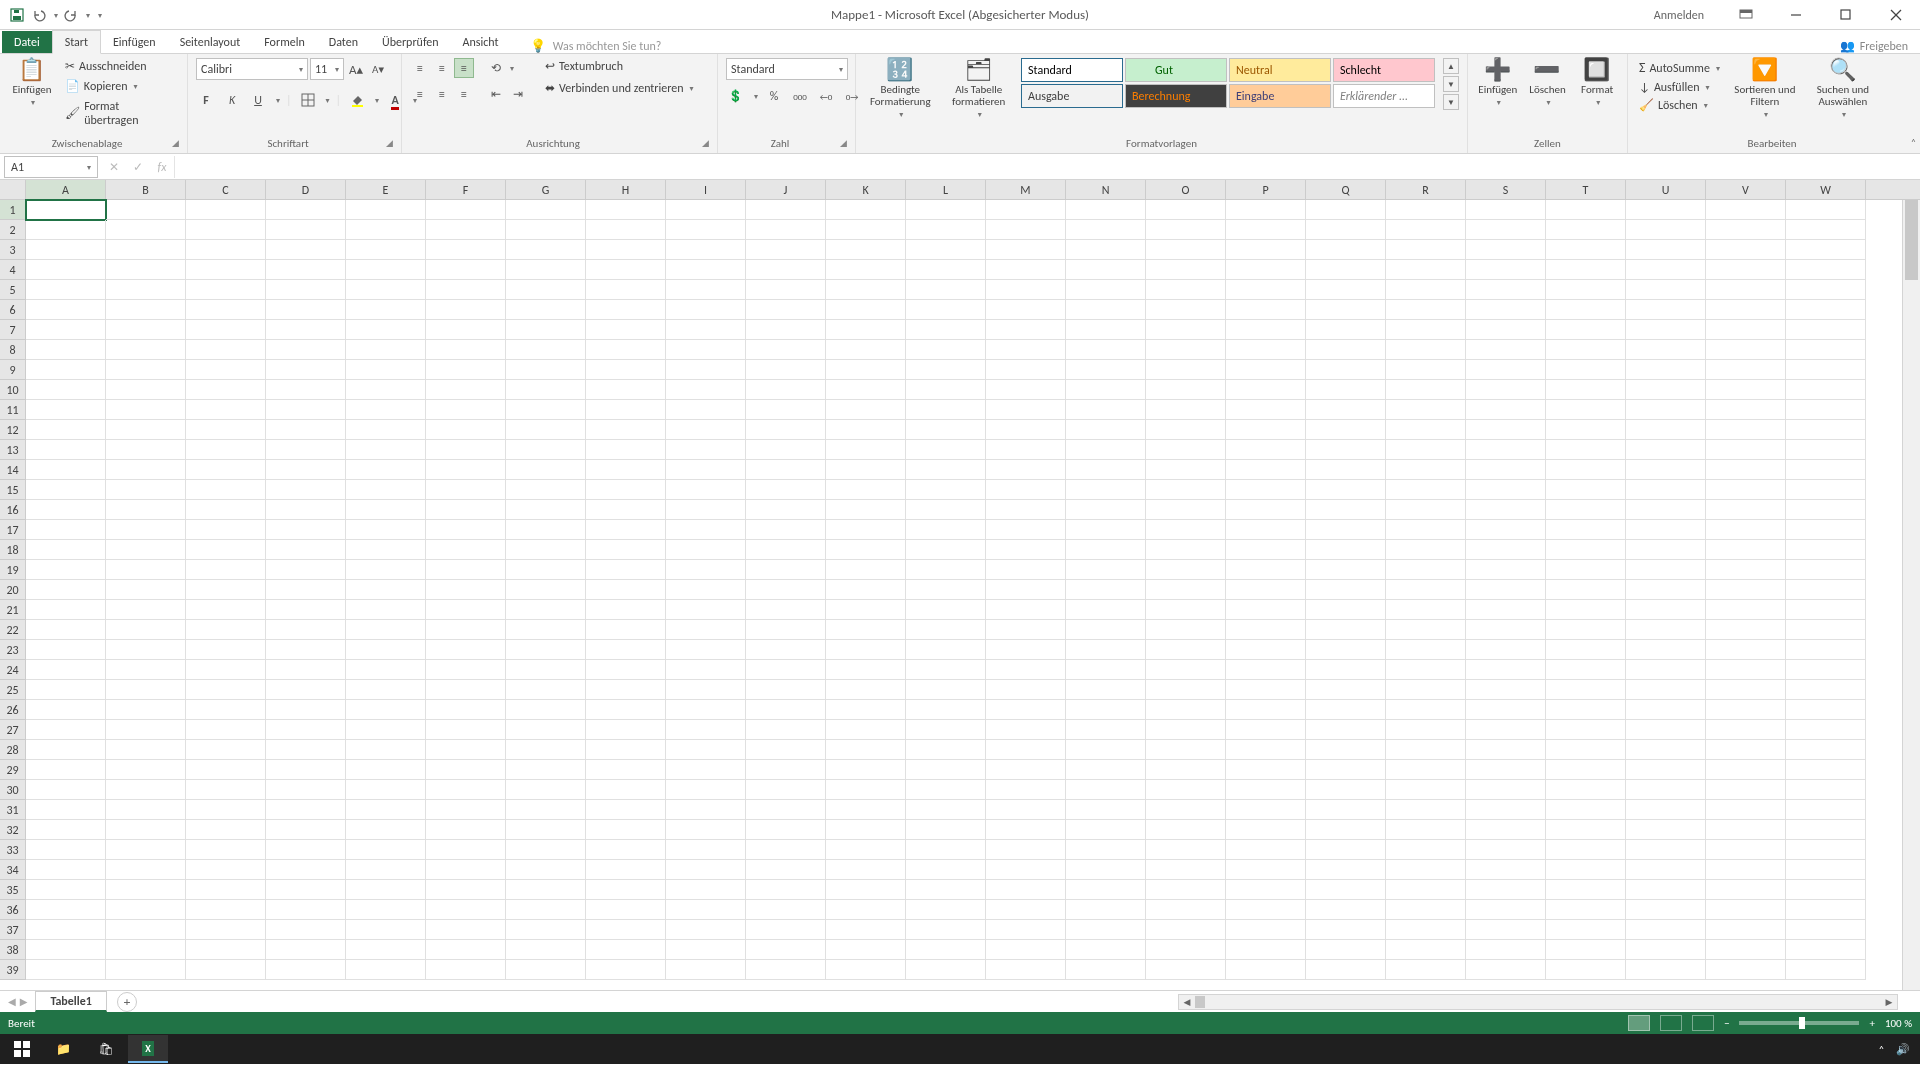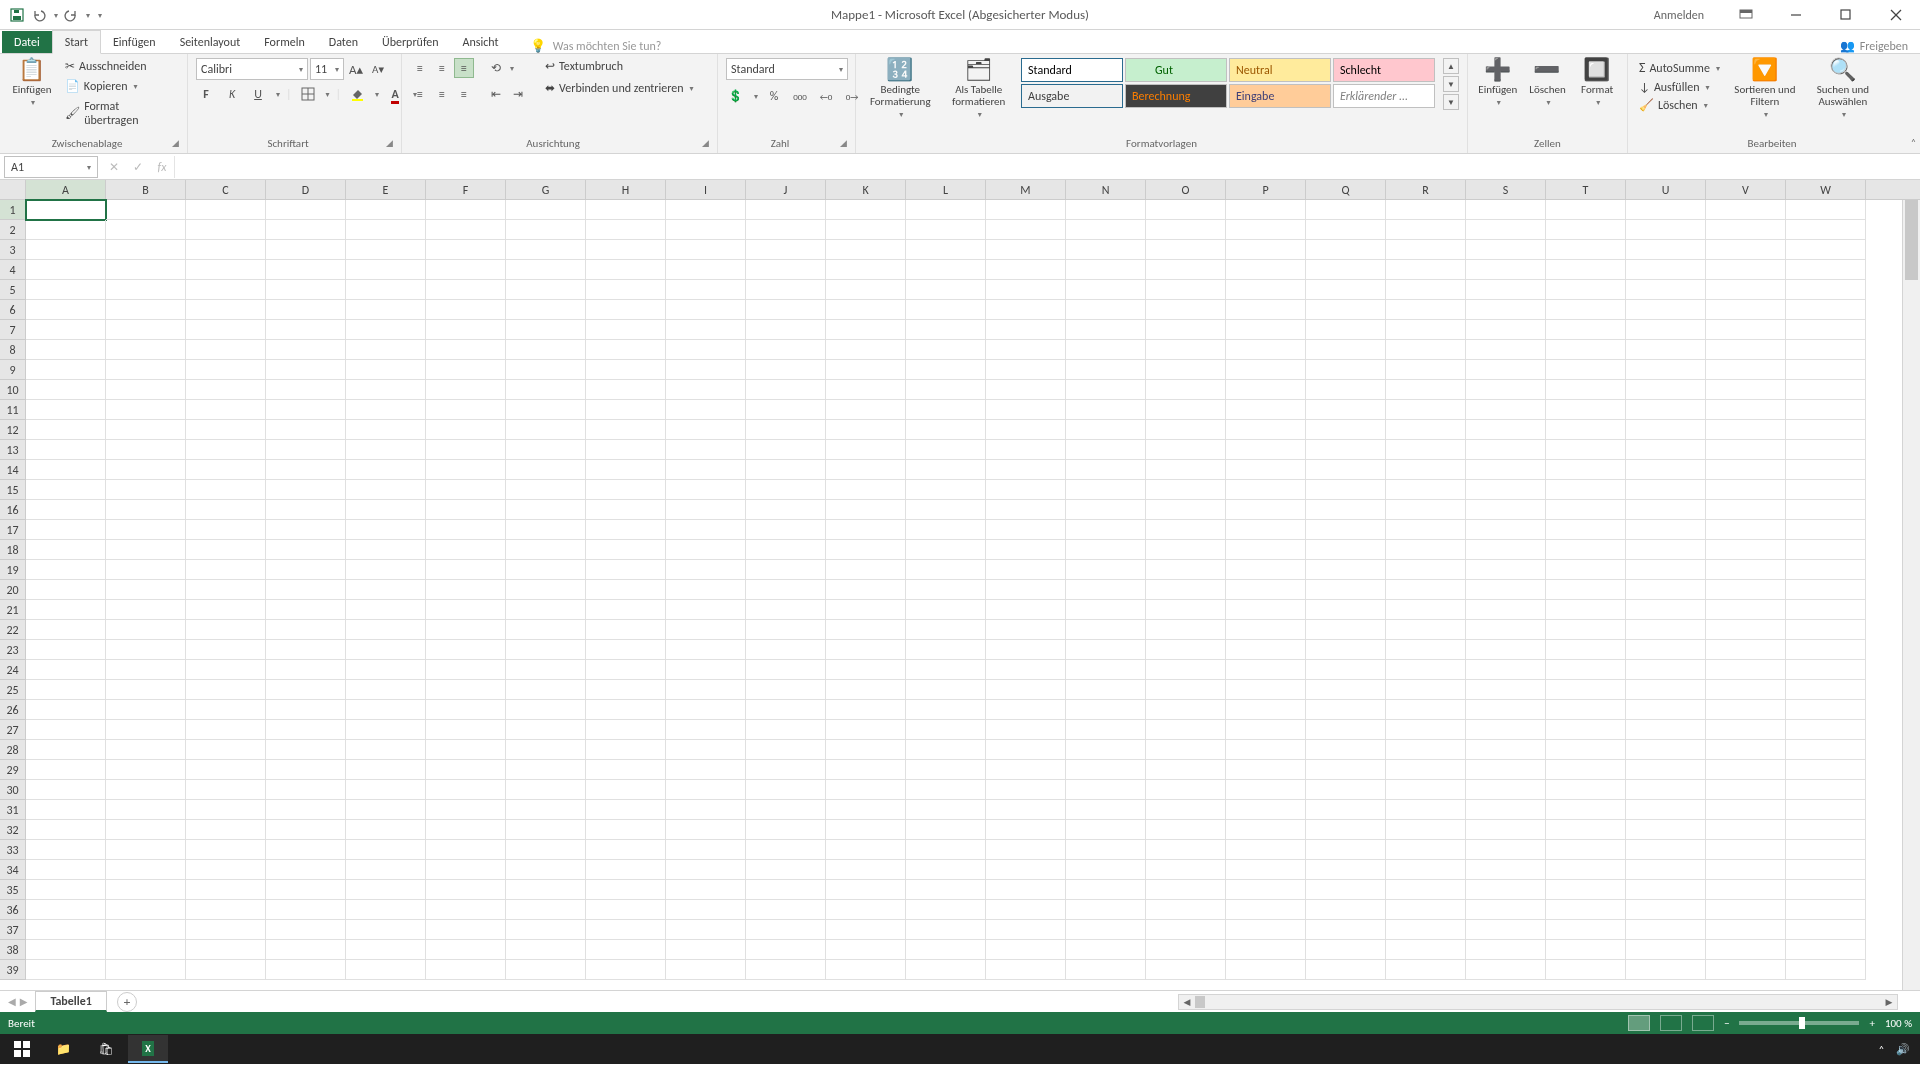--- a/index.html
+++ b/index.html
@@ -186,21 +186,21 @@
             <span>🖌</span>
             <span>Format übertragen</span>
           </div>
       </div>
     </div>
     <div class="group-label"><span>Zwischenablage</span><span class="launcher">◢</span></div>
   </div>
 
   <div class="group" style="width:214px">
     <div class="group-body">
-      <div class="vstack" style="gap:4px">
+      <div class="vstack" style="gap:10px">
         <div class="hstack">
           <div class="combo font">
               <span>Calibri</span>
               <span class="dd" style="margin-left:auto">▾</span>
             </div>
           <div class="combo size">
               <span>11</span>
               <span class="dd" style="margin-left:auto">▾</span>
             </div>
           <span class="iconbtn" style="font-size:13px">A▴</span>

